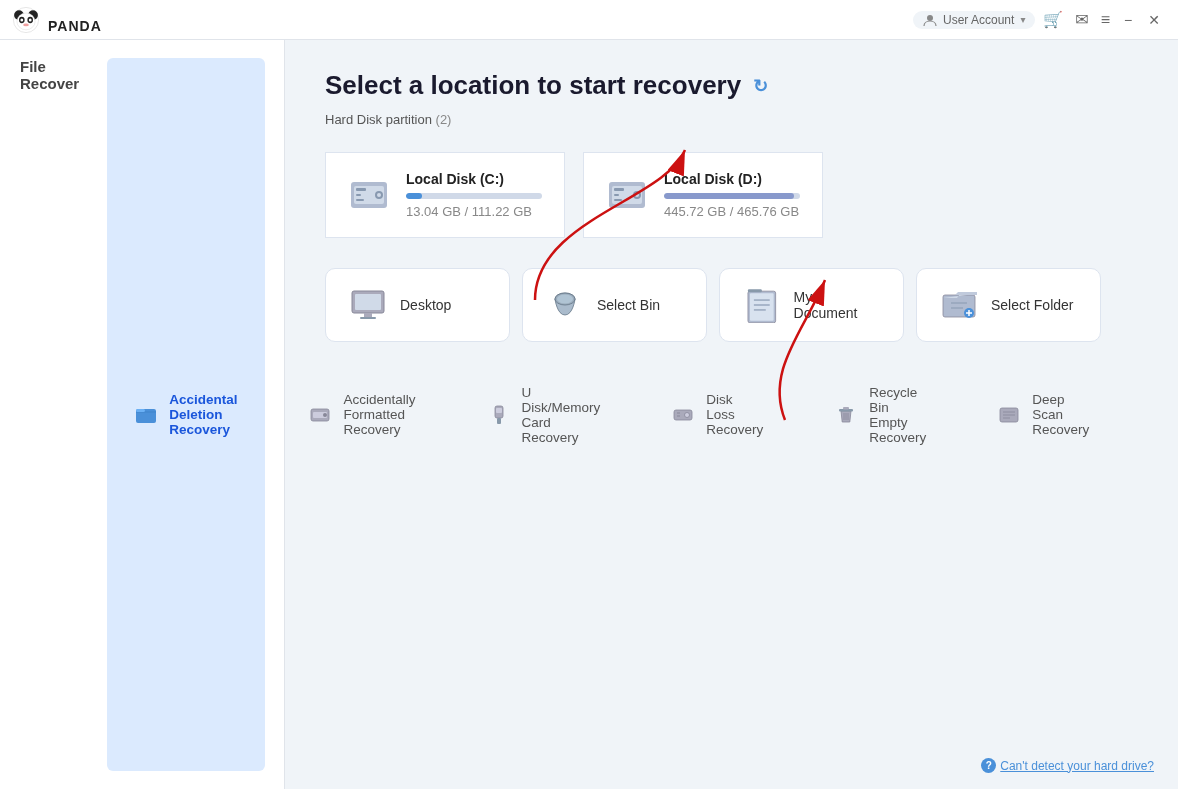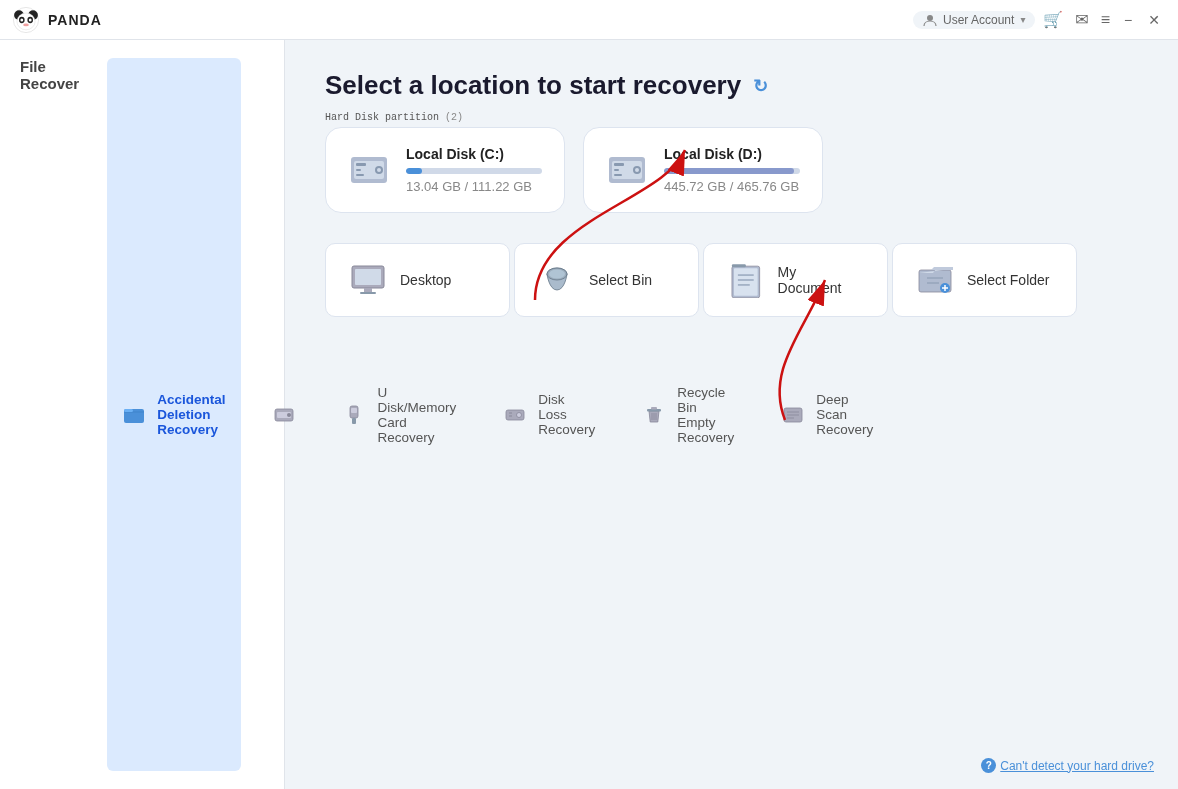--- a/index.html
+++ b/index.html
@@ -18,21 +18,21 @@
       display: flex;
       align-items: center;
       justify-content: space-between;
       background: #ffffff;
       padding: 6px 12px;
       height: 40px;
       border-bottom: 1px solid #e0e4ea;
     }
     .titlebar-left {
       display: flex;
-      align-items: center;
+      align-items: flex-end;
       gap: 8px;
     }
     .panda-logo {
       width: 28px;
       height: 28px;
     }
     .titlebar-brand {
       font-weight: 700;
       font-size: 14px;
       color: #222;
@@ -85,21 +85,21 @@
     .sidebar-title {
       font-size: 15px;
       font-weight: 600;
       color: #444;
       padding: 0 20px 14px 20px;
     }
     .sidebar-item {
       display: flex;
       align-items: center;
       gap: 12px;
-      padding: 11px 16px;
+      padding: 11px 28px;
       cursor: pointer;
       border-radius: 6px;
       margin: 0 8px;
       color: #555;
       font-size: 13.5px;
     }
     .sidebar-item.active {
       background: #dbeafe;
       color: #1a56db;
       font-weight: 600;
@@ -127,40 +127,39 @@
       margin-bottom: 11px;
     }
     .refresh-icon {
       font-size: 18px;
       color: #4a90d9;
       cursor: pointer;
     }
 
     
     .section-label {
-      font-size: 10px;
+      font-size: 13px;
       color: #555;
-      margin-bottom: 4px;
+      margin-bottom: 25px;
       font-weight: 400;
-      font-family: Liberation Mono, monospace;
     }
     .section-count {
       color: #888;
     }
 
     
     .disk-cards {
       display: flex;
       gap: 18px;
       margin-bottom: 30px;
     }
     .disk-card {
       background: #ffffff;
       border: 1.5px solid #dde4ef;
-      border-radius: 16px;
+      border-radius: 0;
       padding: 18px 22px;
       display: flex;
       align-items: center;
       gap: 16px;
       width: 240px;
       cursor: pointer;
       transition: border-color 0.15s;
     }
     .disk-img {
       width: 42px;
@@ -191,21 +190,21 @@
     }
 
     
     .quick-access-label {
       font-size: 13.5px;
       color: #555;
       margin-bottom: 14px;
     }
     .quick-cards {
       display: flex;
-      gap: 4px;
+      gap: 12px;
       flex-wrap: wrap;
     }
     .quick-card {
       background: #ffffff;
       border: 1.5px solid #dde4ef;
       border-radius: 10px;
       padding: 18px 24px;
       display: flex;
       align-items: center;
       gap: 14px;
@@ -298,20 +297,21 @@
       </svg>
       <span>Accidental Deletion Recovery</span>
     </div>
 
     <div class="sidebar-item">
       <svg class="sidebar-icon" viewBox="0 0 22 22">
         <rect x="2" y="5" width="18" height="12" rx="2" fill="#aab" stroke="#889" stroke-width="0.8"></rect>
         <rect x="4" y="8" width="14" height="6" rx="1" fill="#ccd"></rect>
         <circle cx="16" cy="11" r="2" fill="#889"></circle>
       </svg>
+      <span>Accidentally Formatted Recovery</span>
     </div>
 
     <div class="sidebar-item">
       <svg class="sidebar-icon" viewBox="0 0 22 22">
         <rect x="7" y="2" width="8" height="12" rx="2" fill="#aab" stroke="#889" stroke-width="0.8"></rect>
         <rect x="9" y="14" width="4" height="6" rx="1" fill="#8899aa"></rect>
         <rect x="8" y="4" width="6" height="5" rx="1" fill="#ccd"></rect>
       </svg>
       <span>U Disk/Memory Card Recovery</span>
     </div>

